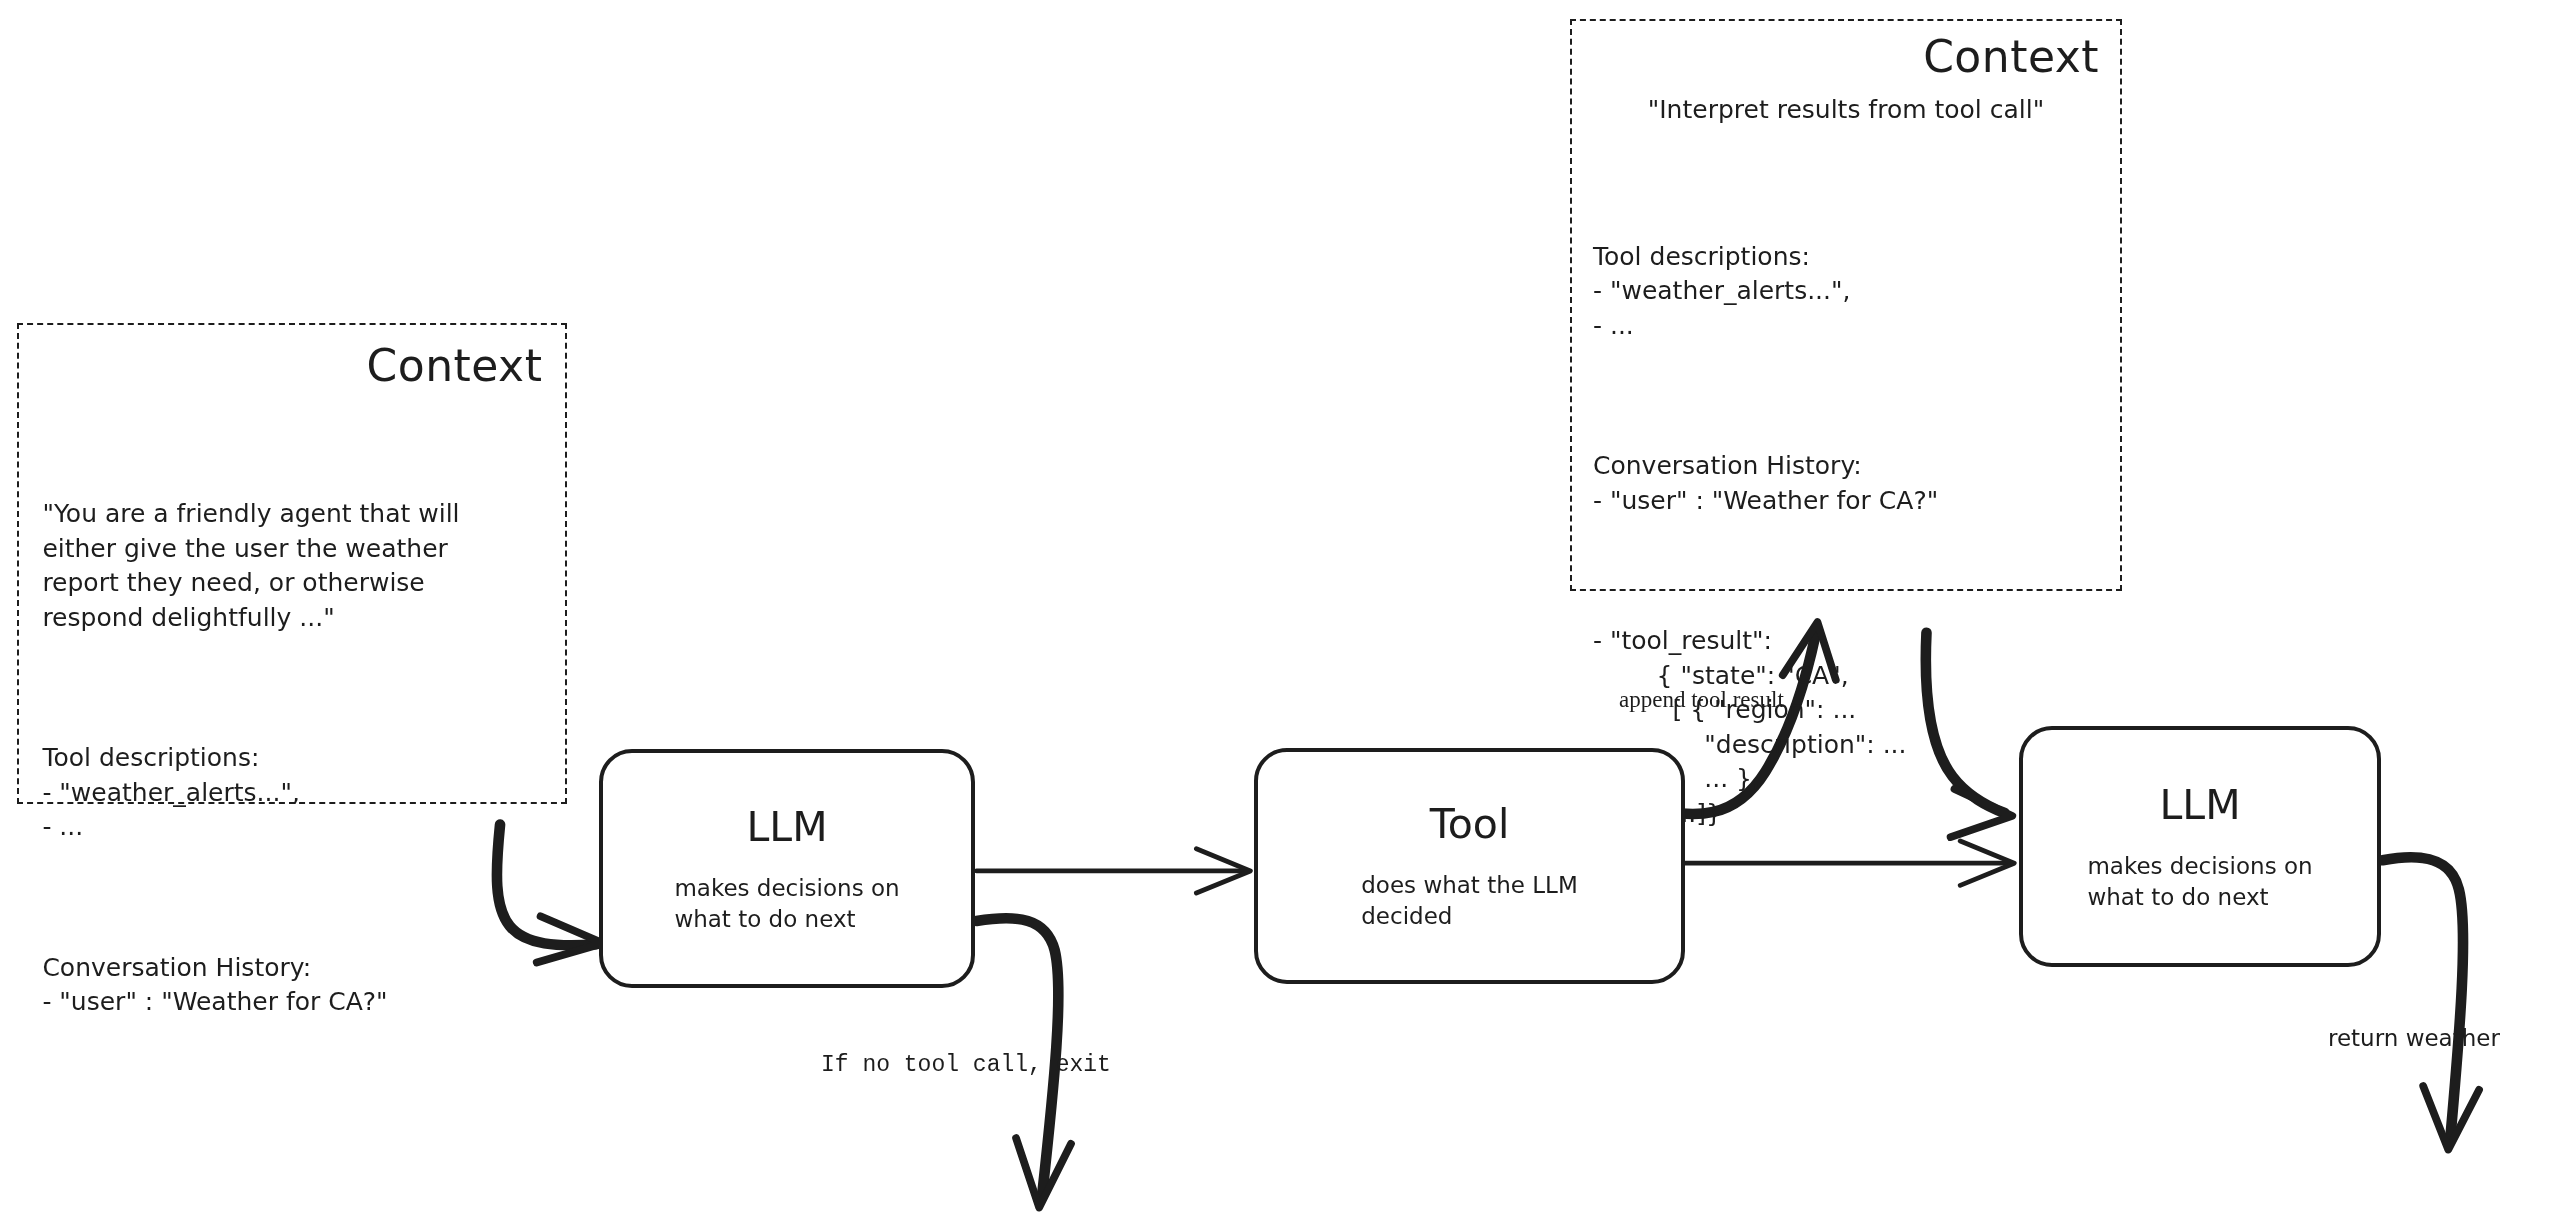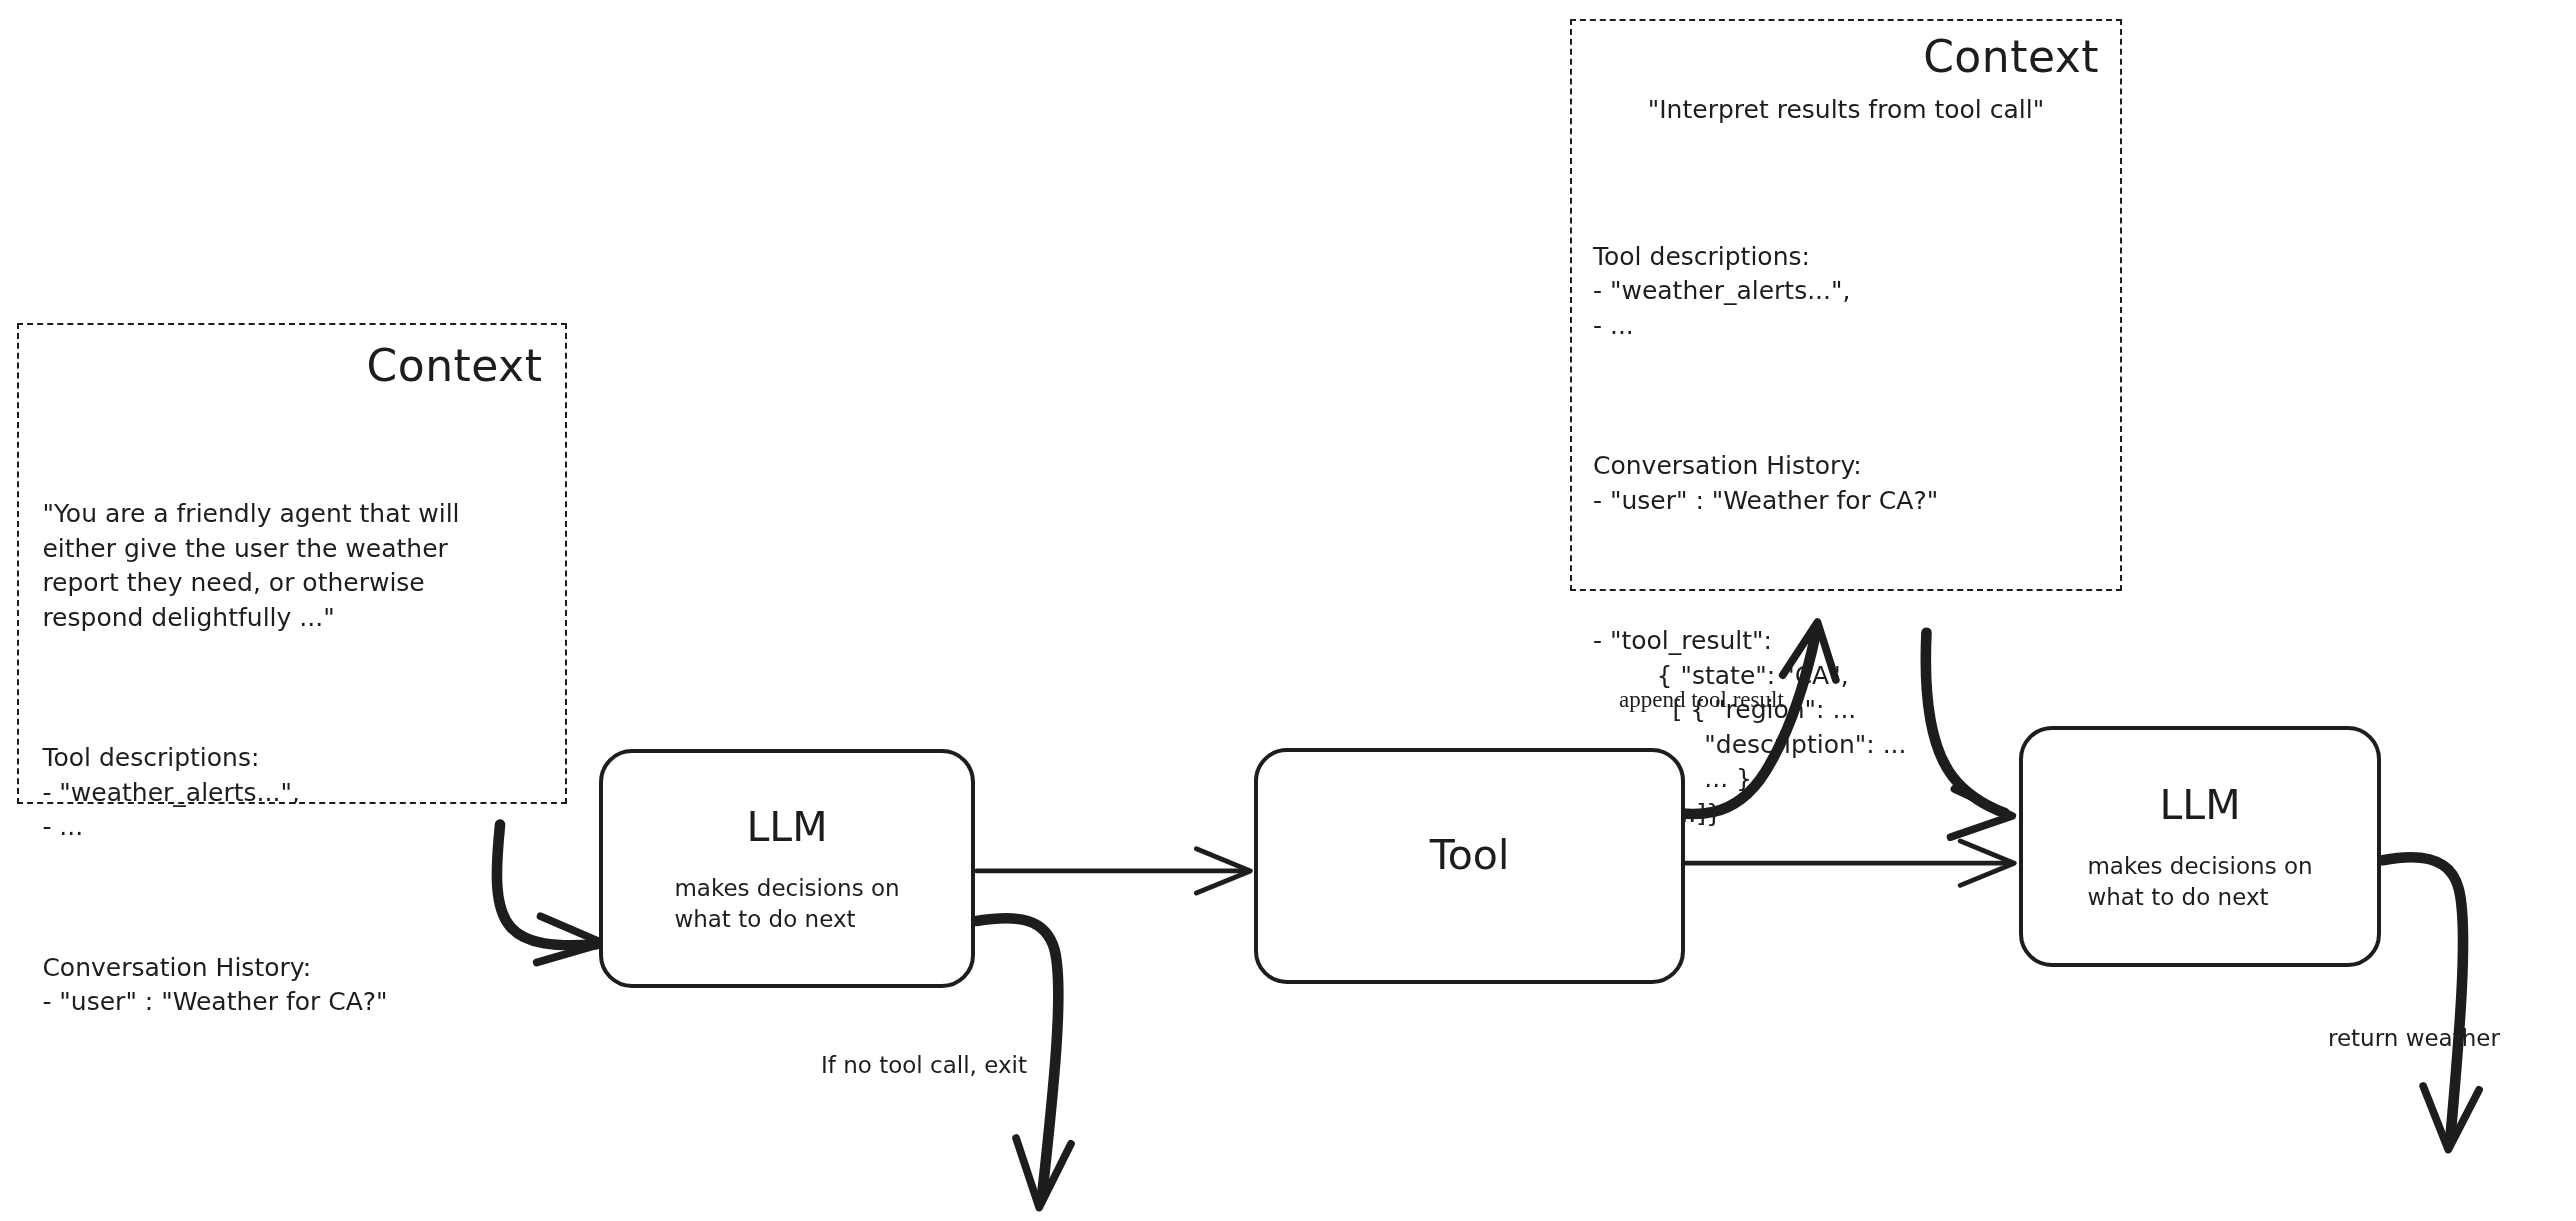--- a/index.html
+++ b/index.html
@@ -173,28 +173,30 @@
   </div>
 
   <div class="node" style="left:599px; top:749px; width:376px; height:239px;">
     <div class="node-title">LLM</div>
     <div class="node-sub">makes decisions on
 what to do next</div>
   </div>
 
   <div class="node" style="left:1254px; top:748px; width:431px; height:236px;">
     <div class="node-title">Tool</div>
+    <div class="node-sub">does what the LLM
+decided</div>
   </div>
 
   <div class="node" style="left:2019px; top:726px; width:362px; height:241px;">
     <div class="node-title">LLM</div>
     <div class="node-sub">makes decisions on
 what to do next</div>
   </div>
 
   <div class="edge-label" style="left:1619px; top:687px;font-family:Liberation Serif, serif;">append tool result</div>
 
-  <div class="edge-label" style="left:821px; top:1052px;">If no tool call, exit</div>
+  <div class="edge-label" style="left:821px; top:1052px;font-family:Liberation Mono, monospace;">If no tool call, exit</div>
 
   <div class="edge-label" style="left:2328px; top:1025px;">return weather</div>
 
 </div>
 
 
 </body></html>

